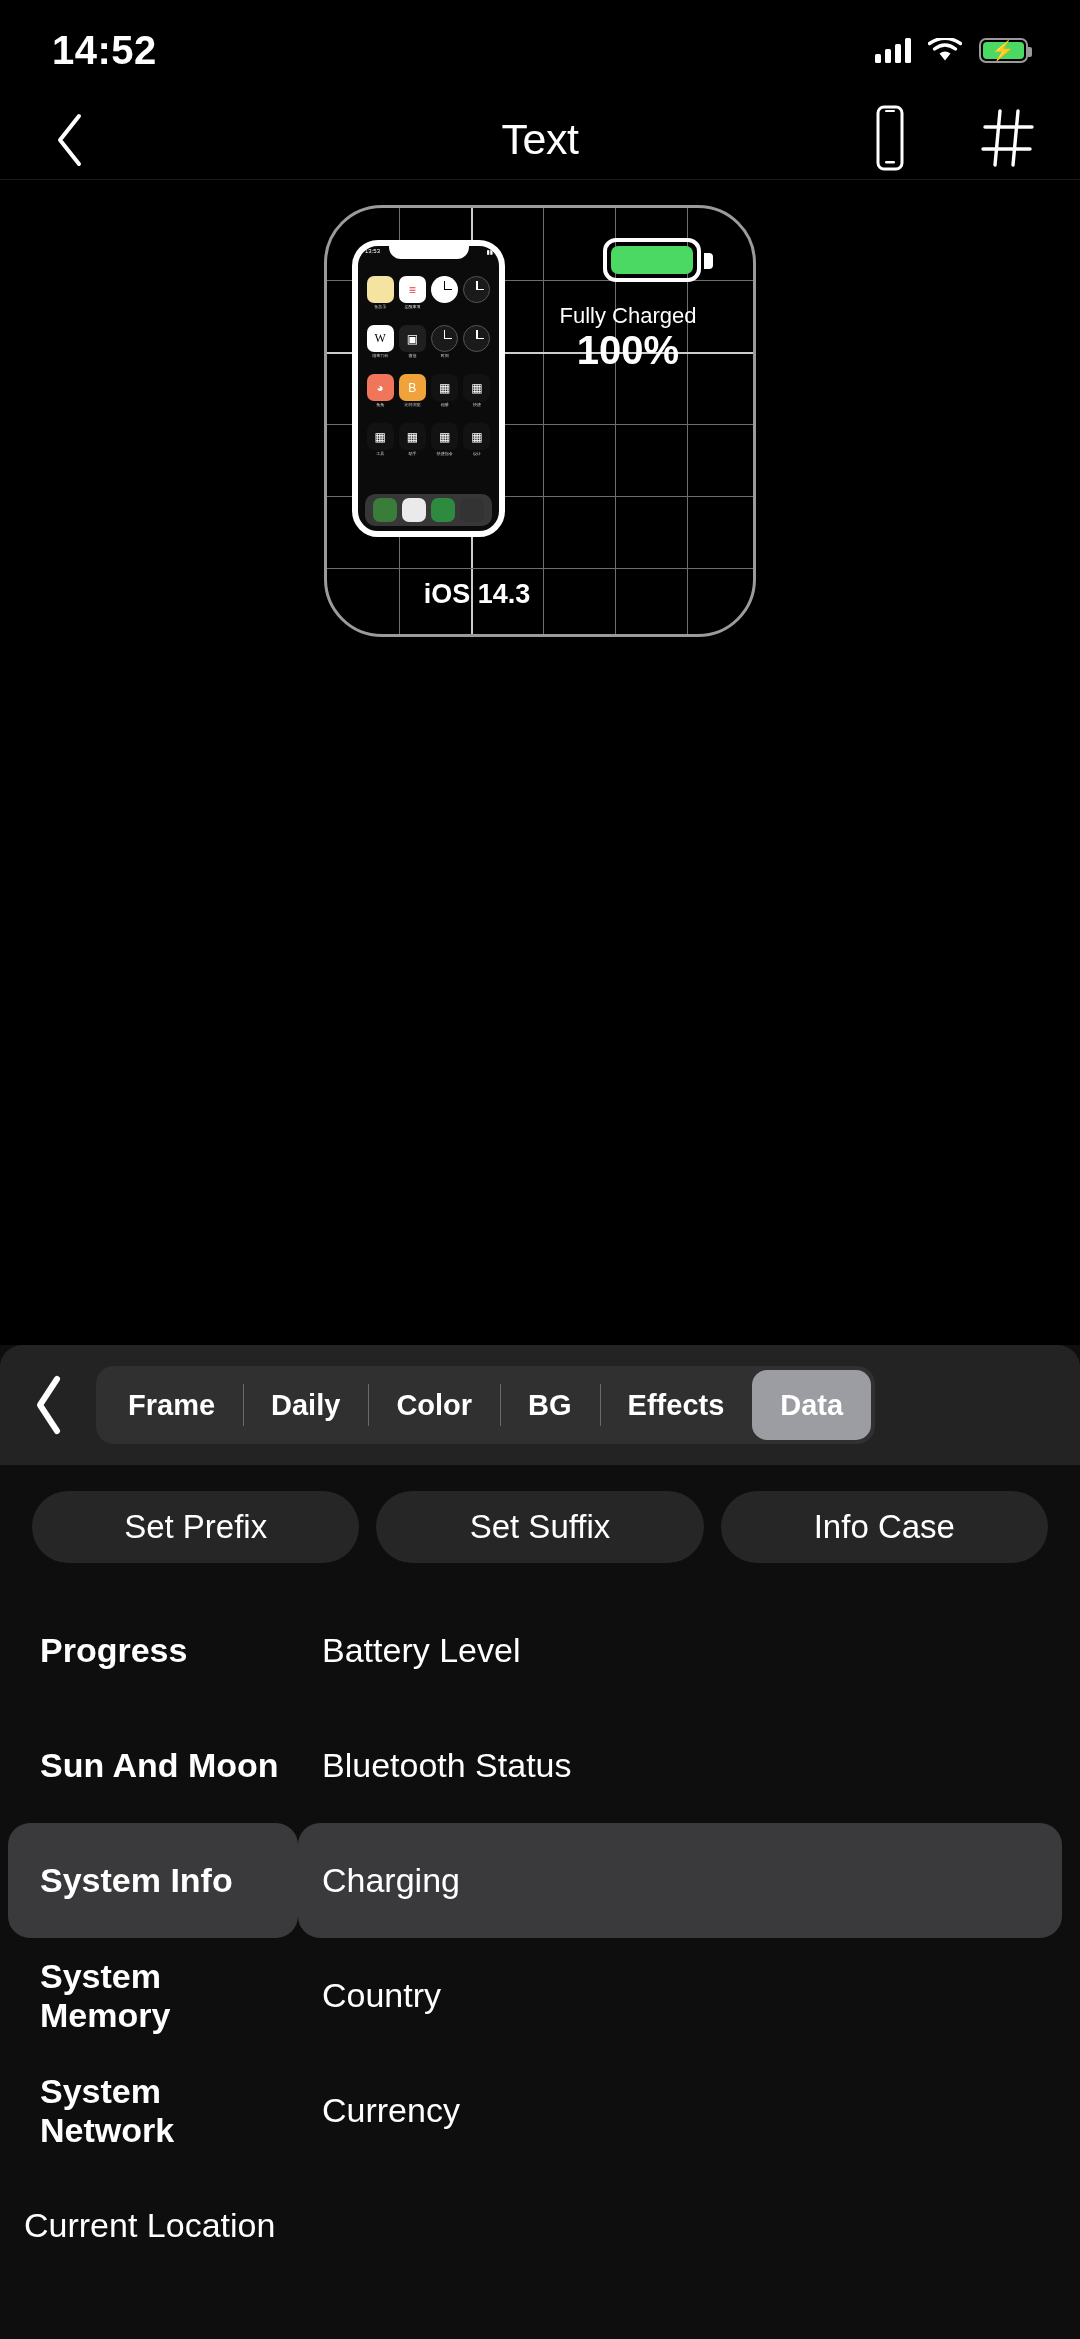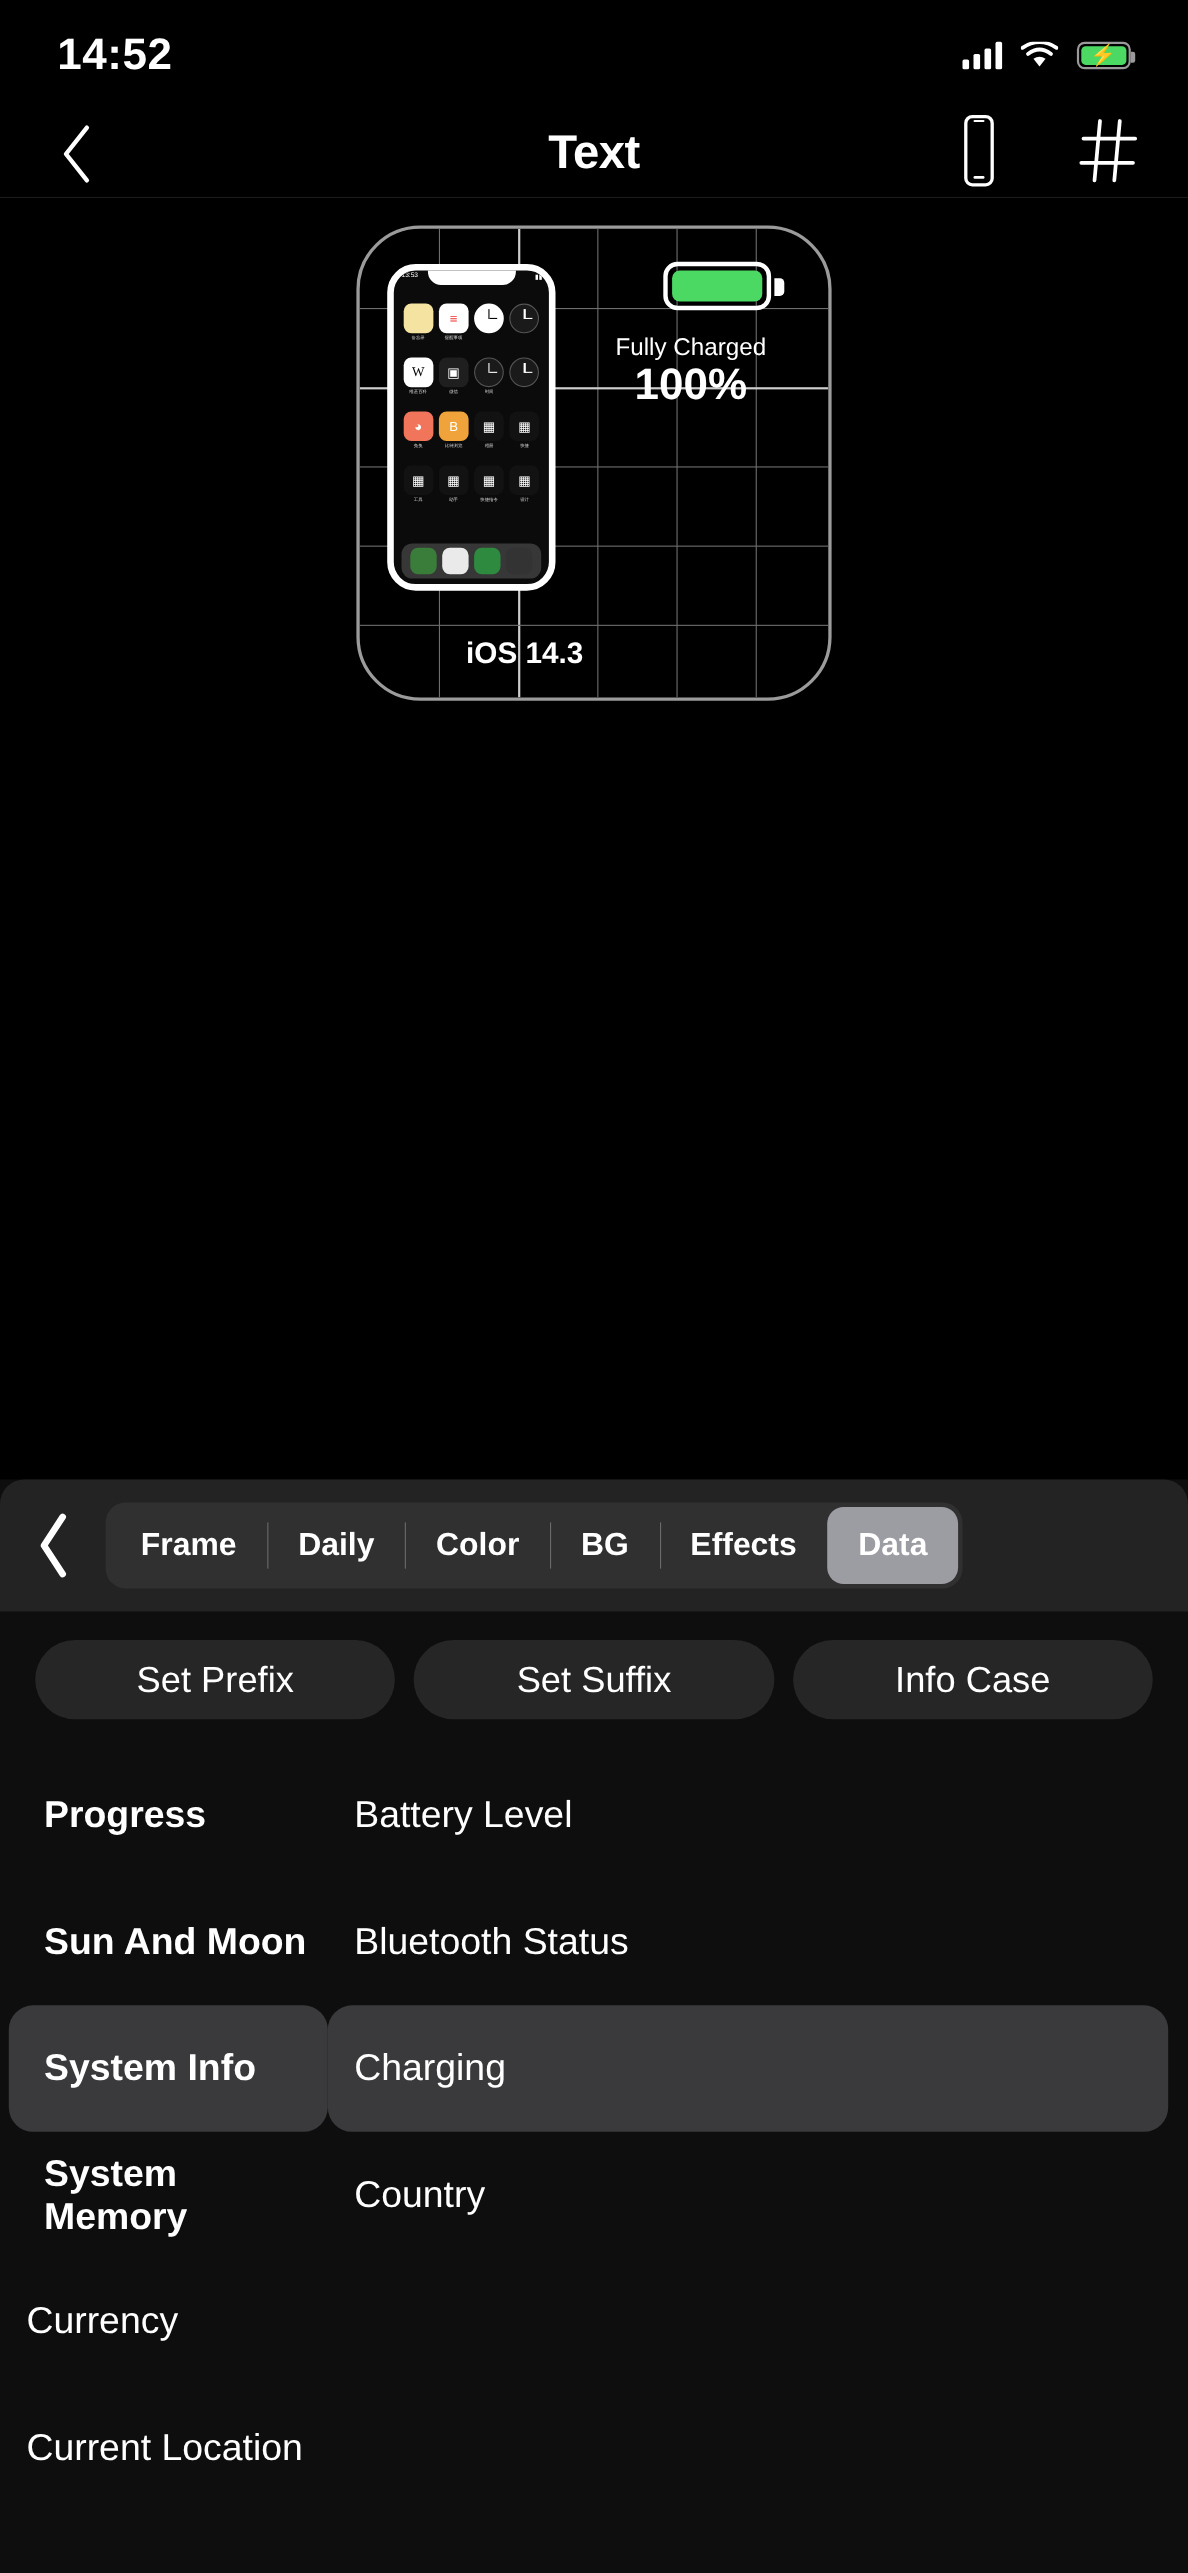--- a/index.html
+++ b/index.html
@@ -42,21 +42,21 @@
 
   
   .navbar{
     position:absolute; top:100px; left:0; width:1080px; height:80px;
     display:flex; align-items:center; border-bottom:1px solid #1a1a1a;
   }
   .nav-back{ position:absolute; left:40px; width:60px; height:60px;
     display:flex; align-items:center; justify-content:center; }
   .nav-title{
     position:absolute; left:0; width:1080px; text-align:center;
-    color:#fff; font-size:43px; font-weight:bold; letter-spacing:-0.5px;
+    color:#fff; font-size:43px; font-weight:normal; letter-spacing:-0.5px;
   }
   .nav-phone{ position:absolute; right:168px; }
   .nav-grid{ position:absolute; right:42px; }
 
   
   .preview-area{
     position:absolute; top:185px; left:0; width:1080px; height:1160px;
   }
   .widget{
     position:absolute; left:324px; top:20px;
@@ -382,20 +382,21 @@
       </div>
       <div class="drow">
         <div class="dcell left sel">System Info</div>
         <div class="dcell right sel">Charging</div>
       </div>
       <div class="drow">
         <div class="dcell left">System Memory</div>
         <div class="dcell right">Country</div>
       </div>
       <div class="drow">
+        <div class="dcell left">System Network</div>
         <div class="dcell right">Currency</div>
       </div>
       <div class="drow">
         <div class="dcell right">Current Location</div>
       </div>
     </div>
 
     <div class="watermark">
       <div class="wm-circle">值</div>
       <div>什么值得买</div>

